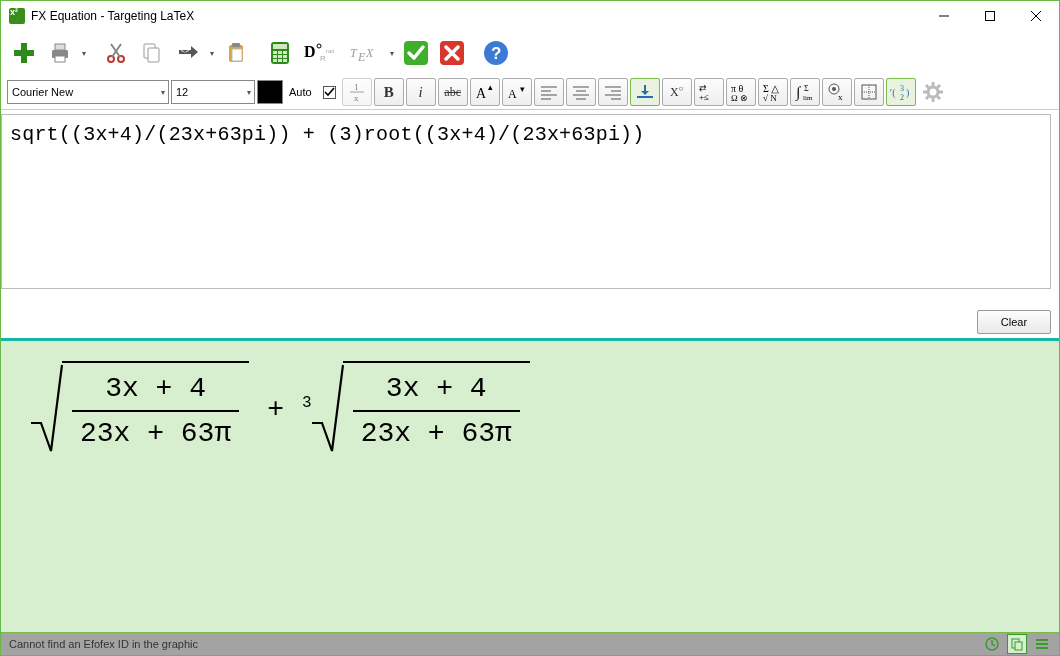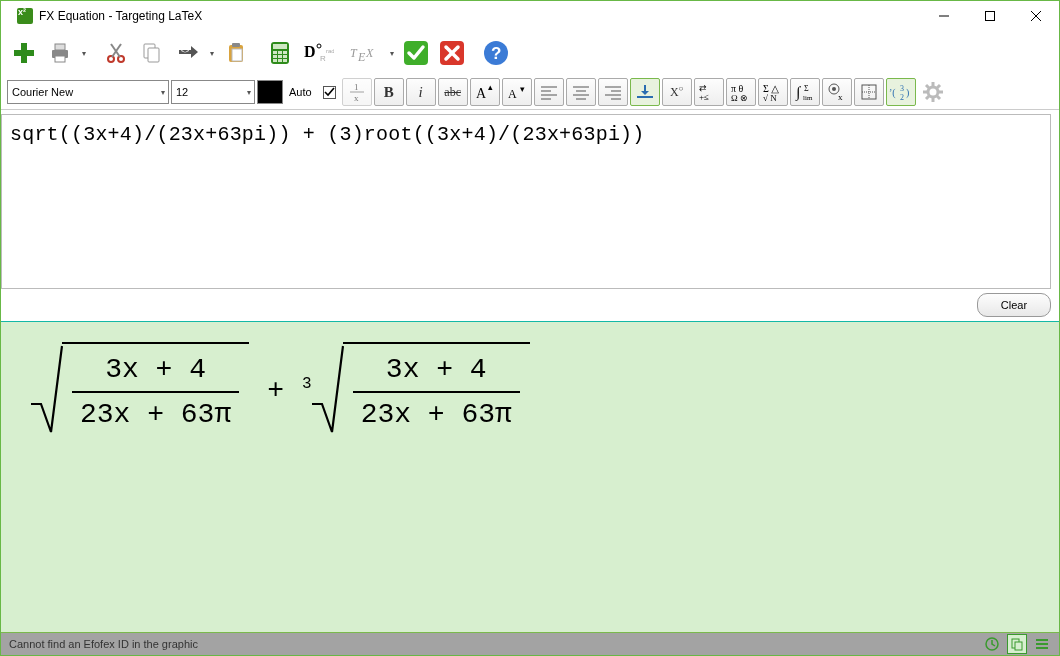--- a/index.html
+++ b/index.html
@@ -1,18 +1,18 @@
 <!DOCTYPE html>
 <html><head>
 <meta charset="utf-8">
 <style>
   html,body{margin:0;padding:0;font-family:"Segoe UI",Tahoma,sans-serif;font-size:12px;background:#fff;color:#000;}
   .window{width:1060px;height:656px;border:1px solid #68b846;box-sizing:border-box;display:flex;flex-direction:column;position:relative;}
   
-  .titlebar{height:30px;display:flex;align-items:center;background:#fff;padding-left:8px;}
+  .titlebar{height:30px;display:flex;align-items:center;background:#fff;}
   .app-icon{width:16px;height:16px;margin:0 6px 0 8px;background:#3a8c1b;border-radius:2px;position:relative;}
   .app-icon::after{content:"x²";position:absolute;top:-1px;left:1px;color:#fff;font-size:9px;font-weight:bold;}
   .title-text{flex:0 0 auto;font-size:12px;}
   .title-spacer{flex:1;}
   .win-btns{display:flex;height:30px;}
   .win-btn{width:46px;height:30px;display:flex;align-items:center;justify-content:center;font-family:"Segoe UI Symbol";font-size:10px;}
   
   .menubar{height:22px;display:flex;align-items:center;padding:0 4px;gap:2px;}
   .menubar span{padding:2px 8px;border-radius:2px;cursor:default;}
   .menubar u{text-decoration:underline;}
@@ -30,23 +30,23 @@
   .sw{width:24px;height:22px;border:1px solid #888;}
   .sw-inner{width:100%;height:100%;}
   .auto{display:flex;align-items:center;gap:11px;margin:0 4px;font-size:11px;}
   .fbtn{width:28px;height:26px;display:flex;align-items:center;justify-content:center;border:1px solid #aaa;border-radius:2px;background:linear-gradient(#fdfdfd,#eee);font-family:"Times New Roman",serif;font-size:14px;color:#333;}
   .fbtn.active{background:#e8f2de;border-color:#7ab94c;}
   .fbtn svg{display:block;}
   
   .input-wrap{border:1px solid #bbb;margin:4px 8px 2px 0;background:#fff;}
   .code-area{width:100%;height:170px;box-sizing:border-box;border:none;outline:none;resize:none;padding:8px 8px;font-family:"Courier New",monospace;font-size:20px;letter-spacing:0.2px;}
   .clear-row{display:flex;justify-content:flex-end;padding:2px 8px 4px 8px;}
-  .clear-btn{width:72px;height:22px;border:1px solid #999;background:linear-gradient(#fdfdfd,#e8e8e8);font-size:11px;display:flex;align-items:center;justify-content:center;border-radius:10px;}
-  
-  .preview{flex:1;margin:0;background:#d7efcf;border-top:1px solid #14b8a6;border-bottom:1px solid #7ab94c;position:relative;overflow:hidden;}
+  .clear-btn{width:72px;height:22px;border:1px solid #999;background:linear-gradient(#fdfdfd,#e8e8e8);font-size:11px;display:flex;align-items:center;justify-content:center;border-radius:2px;margin-top:17px;}
+  
+  .preview{flex:1;margin:0;background:#d7efcf;border-top:3px solid #14b8a6;border-bottom:1px solid #7ab94c;position:relative;overflow:hidden;}
   .eqn{position:absolute;top:20px;left:28px;display:flex;align-items:center;font-family:"Courier New",monospace;font-size:28px;color:#000;}
   .frac{display:inline-flex;flex-direction:column;align-items:center;line-height:1.25;}
   .frac .num{padding:0 8px 4px 8px;}
   .frac .den{padding:4px 8px 0 8px;border-top:2px solid #000;}
   .root{display:inline-flex;align-items:flex-start;}
   .root svg{display:block;}
   .root .radicand{border-top:2px solid #000;padding:8px 10px 6px 10px;margin-left:-1px;}
   .plus{margin:0 18px;align-self:center;}
   .root-index{font-size:16px;align-self:center;margin-right:-2px;position:relative;top:-6px;}
   

